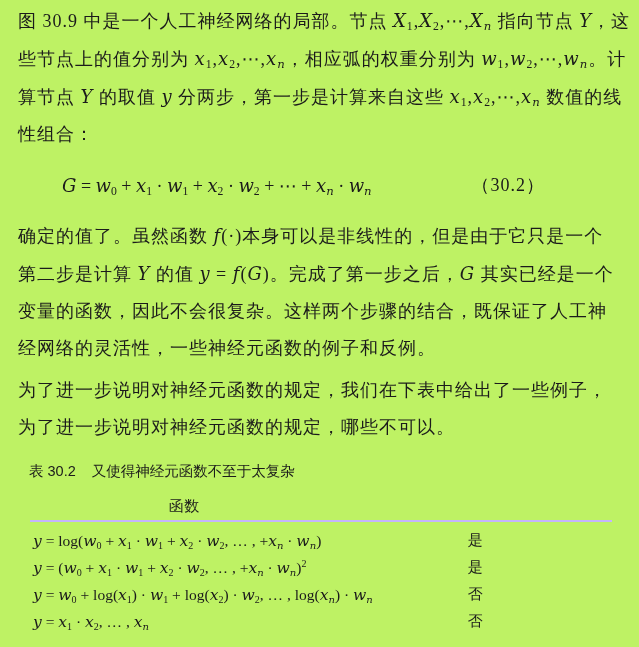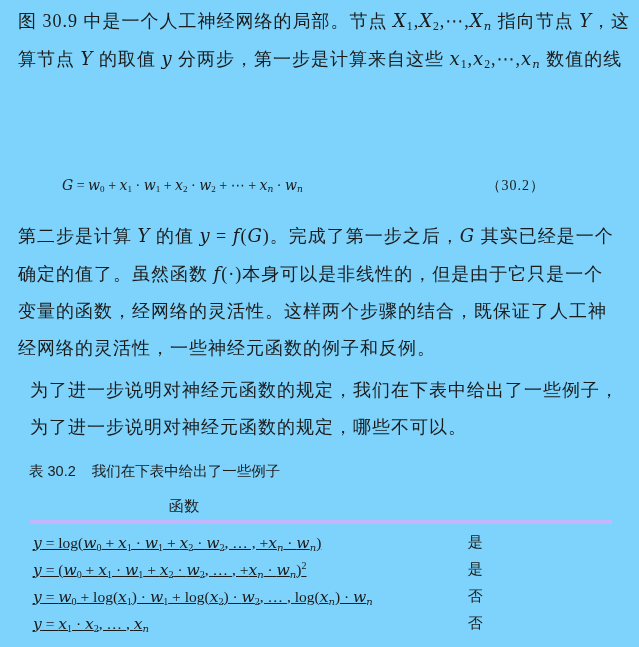--- a/index.html
+++ b/index.html
@@ -1,37 +1,37 @@
 <!DOCTYPE html>
 <html><head>
 <meta charset="utf-8">
 <style>
   html,body{margin:0;padding:0;background:#ffffff;}
   .page{
     position:relative;
     width:639px;height:647px;
-    background:#7dd3fc;
+    background:#bef264;
     color:#1b1b1b;
     font-family:"Liberation Serif","DejaVu Serif",serif;
     overflow:hidden;
   }
   .para{position:absolute;left:18px;width:606px;}
   .para .line{
     font-size:18px;
     line-height:37px;
     letter-spacing:1px;
     white-space:nowrap;
   }
   .p1{top:2px;}
   .p2{top:217px;}
-  .p3{top:372px;margin-left:12px;}
+  .p3{top:372px;}
 
   .eq-row{
     position:absolute;left:18px;top:167px;width:603px;
-    font-size:14px;line-height:37px;
+    font-size:18px;line-height:37px;
   }
   .eq-formula{padding-left:44px;}
   .eq-number{position:absolute;right:76px;top:0;letter-spacing:1px;margin-left:25px;}
 
   i{font-family:"DejaVu Serif","Liberation Serif",serif;font-style:italic;}
   sub,sup{font-size:65%;line-height:0;}
   sub{vertical-align:-0.25em;}
   sup{vertical-align:0.55em;}
 
   .caption{
@@ -41,61 +41,63 @@
   }
   .caption .cap-label{margin-right:16px;}
 
   .tbl{
     position:absolute;left:30px;top:493px;width:582px;
     font-size:15px;
   }
   .thead{
     display:grid;grid-template-columns:53% 47%;
     padding-top:4px;padding-bottom:4px;line-height:19px;
-    border-bottom:4px solid #c4b5fd;
+    border-bottom:2px solid #c4b5fd;
     letter-spacing:0.5px;
   }
   .th{text-align:center;}
   .tbody{padding-top:5px;}
   .trow{
     display:grid;grid-template-columns:53% 47%;
     height:27px;align-items:center;
   }
-  .td-fn{padding-left:3px;font-size:15.5px;white-space:nowrap;text-decoration:underline;}
+  .td-fn{padding-left:3px;font-size:15.5px;white-space:nowrap;}
   .td-verdict{text-align:center;font-size:15px;}
 </style>
 </head>
 <body>
 
 <div class="page">
 
   <div class="para p1">
     <div class="line">图 30.9 中是一个人工神经网络的局部。节点 <i>X</i><sub>1</sub>,<i>X</i><sub>2</sub>,⋯,<i>X</i><sub><i>n</i></sub> 指向节点 <i>Y</i>，这</div>
+    <div class="line">些节点上的值分别为 <i>x</i><sub>1</sub>,<i>x</i><sub>2</sub>,⋯,<i>x</i><sub><i>n</i></sub>，相应弧的权重分别为 <i>w</i><sub>1</sub>,<i>w</i><sub>2</sub>,⋯,<i>w</i><sub><i>n</i></sub>。计</div>
     <div class="line">算节点 <i>Y</i> 的取值 <i>y</i> 分两步，第一步是计算来自这些 <i>x</i><sub>1</sub>,<i>x</i><sub>2</sub>,⋯,<i>x</i><sub><i>n</i></sub> 数值的线</div>
+    <div class="line">性组合：</div>
   </div>
 
   <div class="eq-row">
     <span class="eq-formula"><i>G</i> = <i>w</i><sub>0</sub> + <i>x</i><sub>1</sub> · <i>w</i><sub>1</sub> + <i>x</i><sub>2</sub> · <i>w</i><sub>2</sub> + ⋯ + <i>x</i><sub><i>n</i></sub> · <i>w</i><sub><i>n</i></sub></span>
     <span class="eq-number">（30.2）</span>
   </div>
 
   <div class="para p2">
+    <div class="line">确定的值了。虽然函数 <i>f</i>(·)本身可以是非线性的，但是由于它只是一个</div>
     <div class="line">第二步是计算 <i>Y</i> 的值 <i>y</i> = <i>f</i>(<i>G</i>)。完成了第一步之后，<i>G</i> 其实已经是一个</div>
-    <div class="line">确定的值了。虽然函数 <i>f</i>(·)本身可以是非线性的，但是由于它只是一个</div>
-    <div class="line">变量的函数，经网络的灵活性。这样两个步骤的结合，既保证了人工神</div>
+    <div class="line">变量的函数，因此不会很复杂。这样两个步骤的结合，既保证了人工神</div>
     <div class="line">经网络的灵活性，一些神经元函数的例子和反例。</div>
   </div>
 
   <div class="para p3">
     <div class="line">为了进一步说明对神经元函数的规定，我们在下表中给出了一些例子，</div>
     <div class="line">为了进一步说明对神经元函数的规定，哪些不可以。</div>
   </div>
 
   <div class="caption">
-    <span class="cap-label">表 30.2</span><span>我们在下表中给出了一些例子</span>
+    <span class="cap-label">表 30.2</span><span>又使得神经元函数不至于太复杂</span>
   </div>
 
   <div class="tbl">
     <div class="thead">
       <div class="th">函数</div>
     </div>
     <div class="tbody">
       <div class="trow">
         <div class="td-fn"><i>y</i> = log(<i>w</i><sub>0</sub> + <i>x</i><sub>1</sub> · <i>w</i><sub>1</sub> + <i>x</i><sub>2</sub> · <i>w</i><sub>2</sub>, … , +<i>x</i><sub><i>n</i></sub> · <i>w</i><sub><i>n</i></sub>)</div>
         <div class="td-verdict">是</div>

